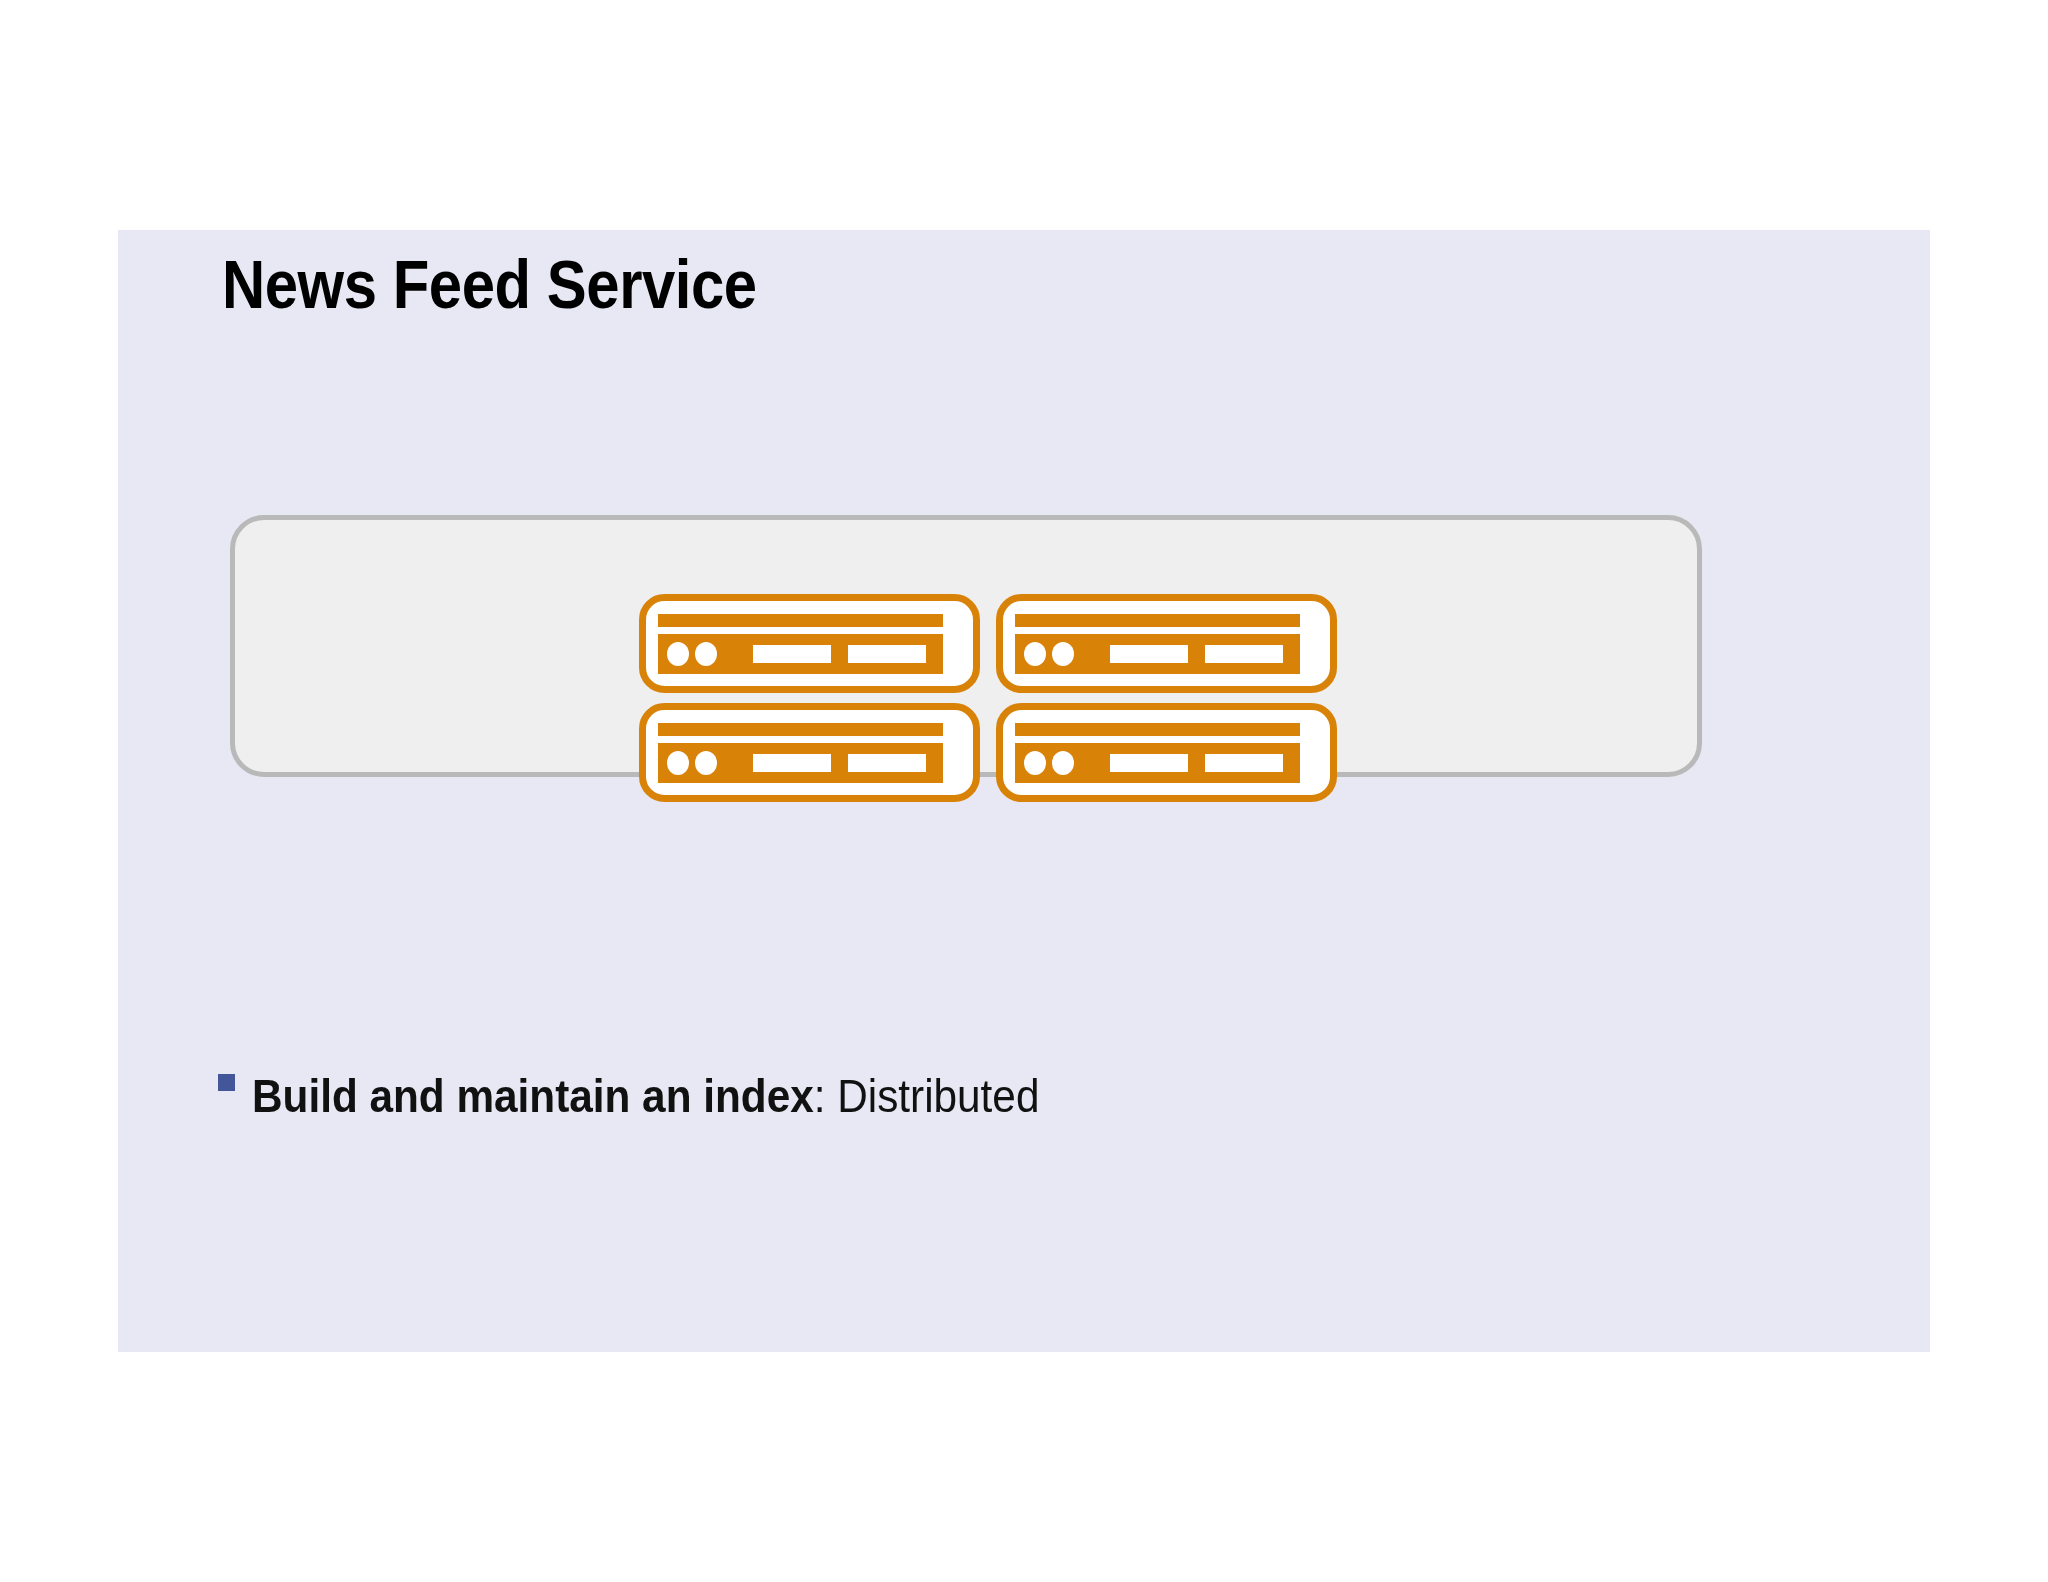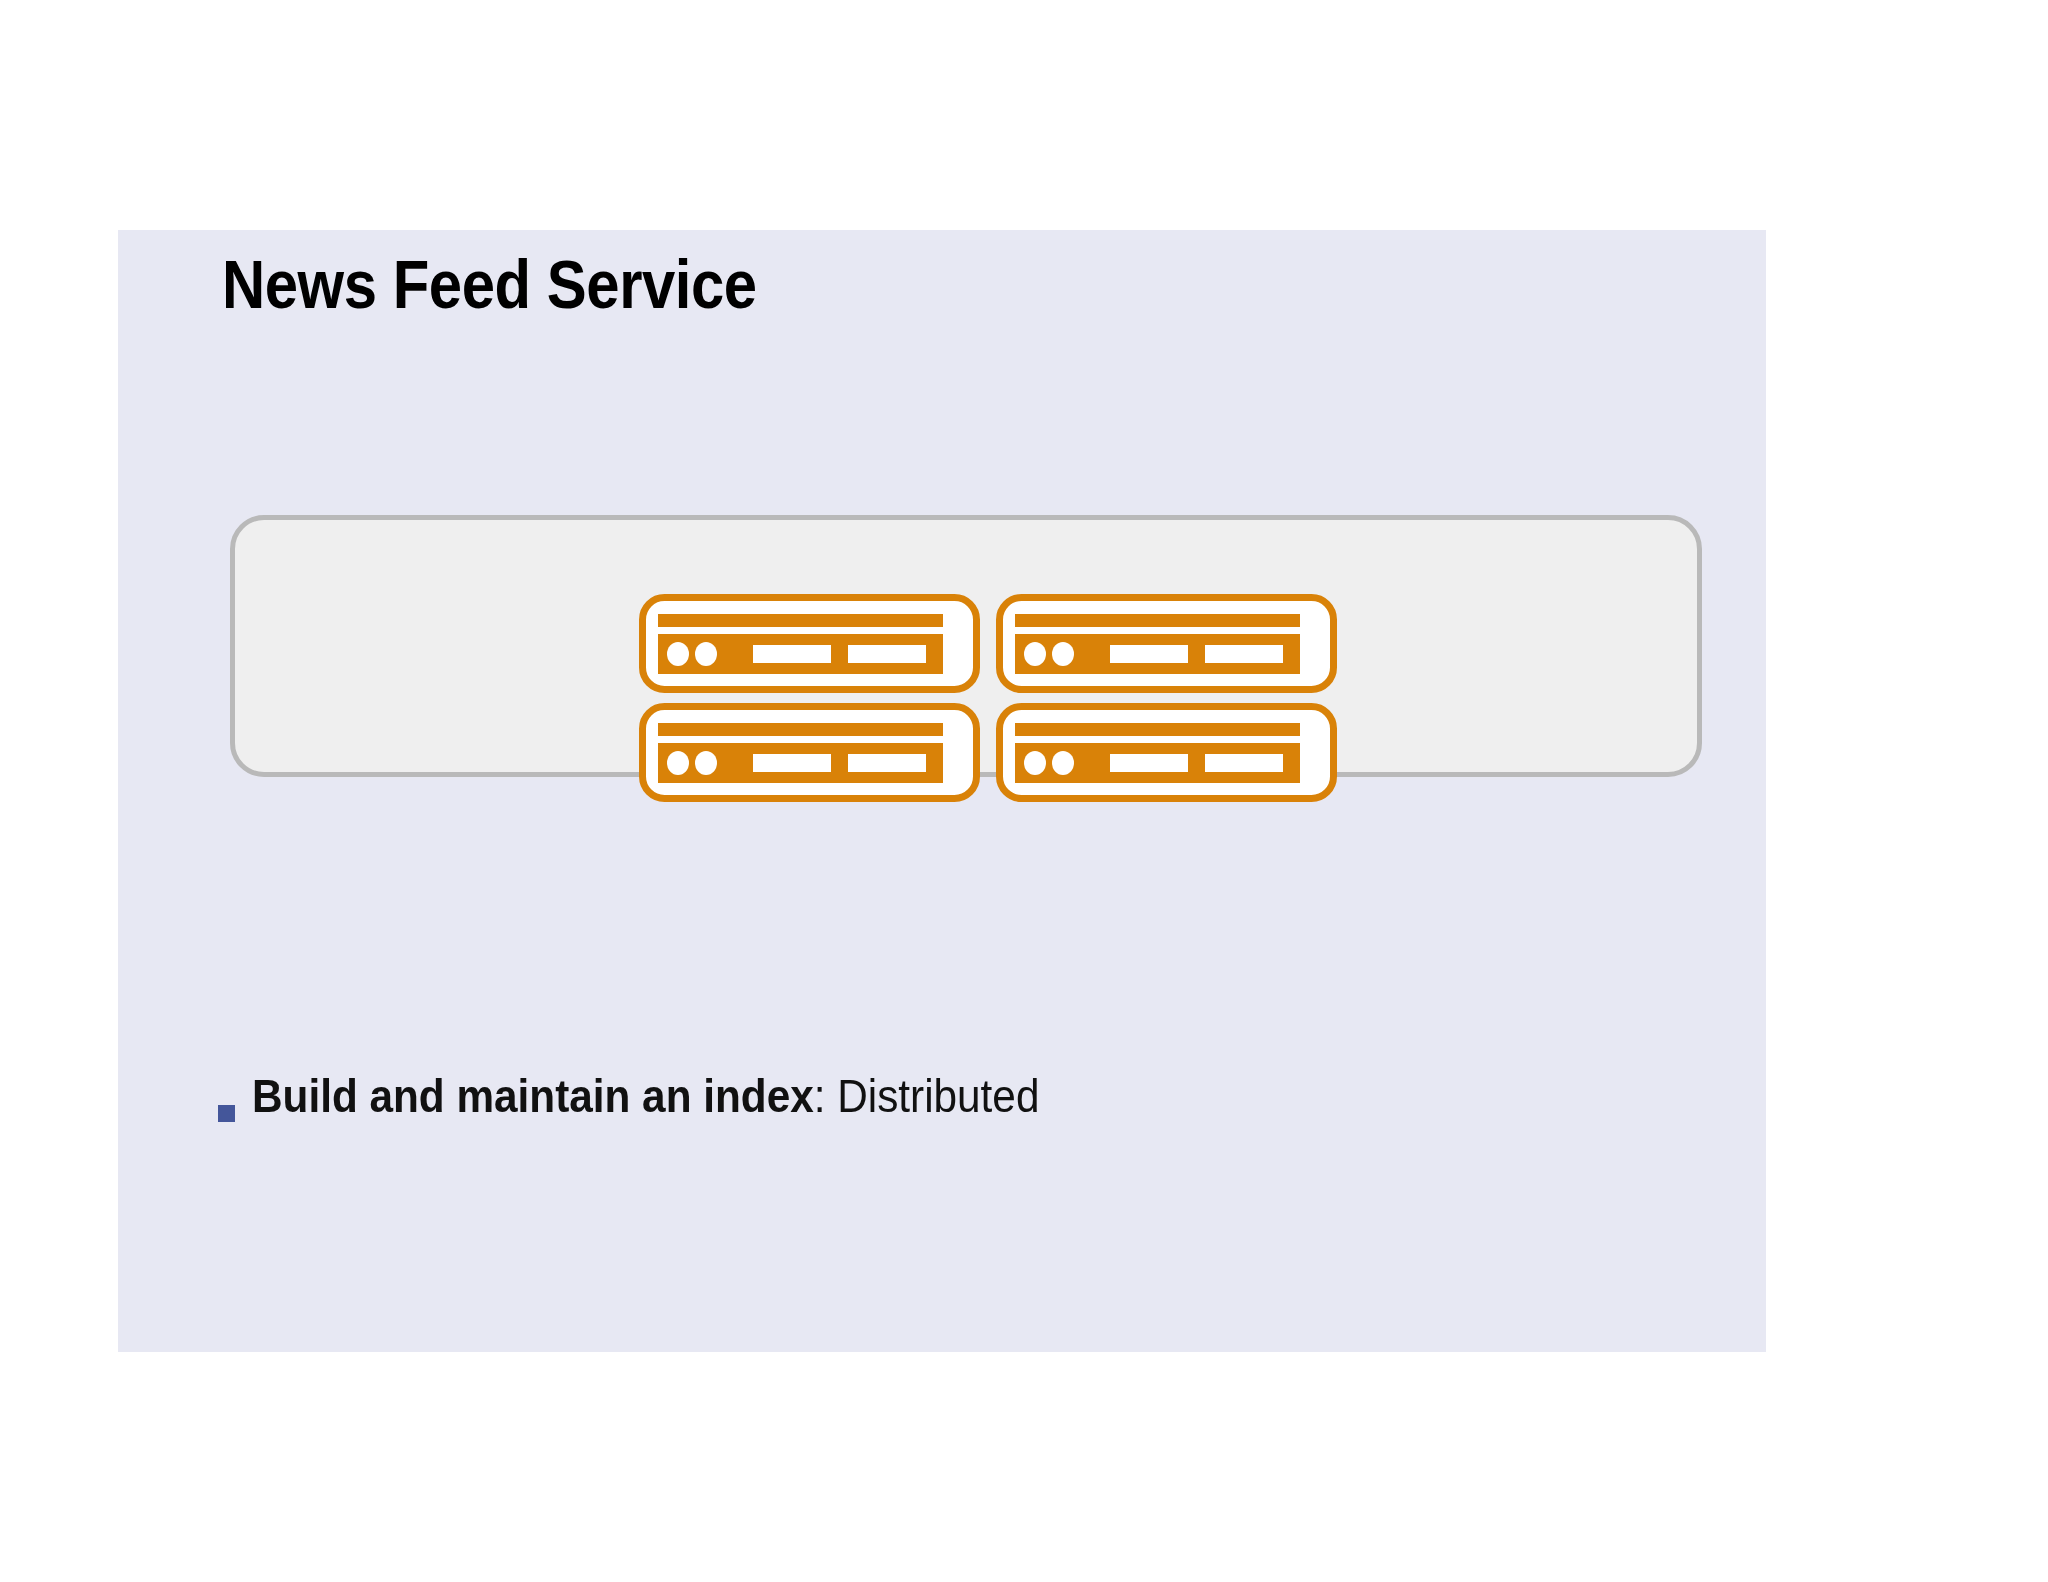--- a/index.html
+++ b/index.html
@@ -13,21 +13,21 @@
     height: 1582px;
     font-family: "Liberation Sans", "DejaVu Sans", sans-serif;
     overflow: hidden;
   }
 
   
   #slide-panel {
     position: absolute;
     left: 118px;
     top: 230px;
-    width: 1648px;
+    width: 1812px;
     height: 1122px;
     background: #e7e8f3;
   }
 
   
   #slide-title {
     position: absolute;
     left: 104px;
     top: 17px;
     font-size: 68px;
@@ -123,21 +123,21 @@
   
   #bullet-list {
     position: absolute;
     left: 100px;
     top: 840px;
     width: 1600px;
   }
   .bullet-row {
     display: flex;
     flex-direction: row;
-    align-items: flex-end;
+    align-items: flex-start;
     margin-bottom: 44px;
   }
   .bullet-marker {
     width: 17px;
     height: 17px;
     background: #44569a;
     flex: 0 0 auto;
     margin-right: 17px;
     margin-top: 4px;
   }

